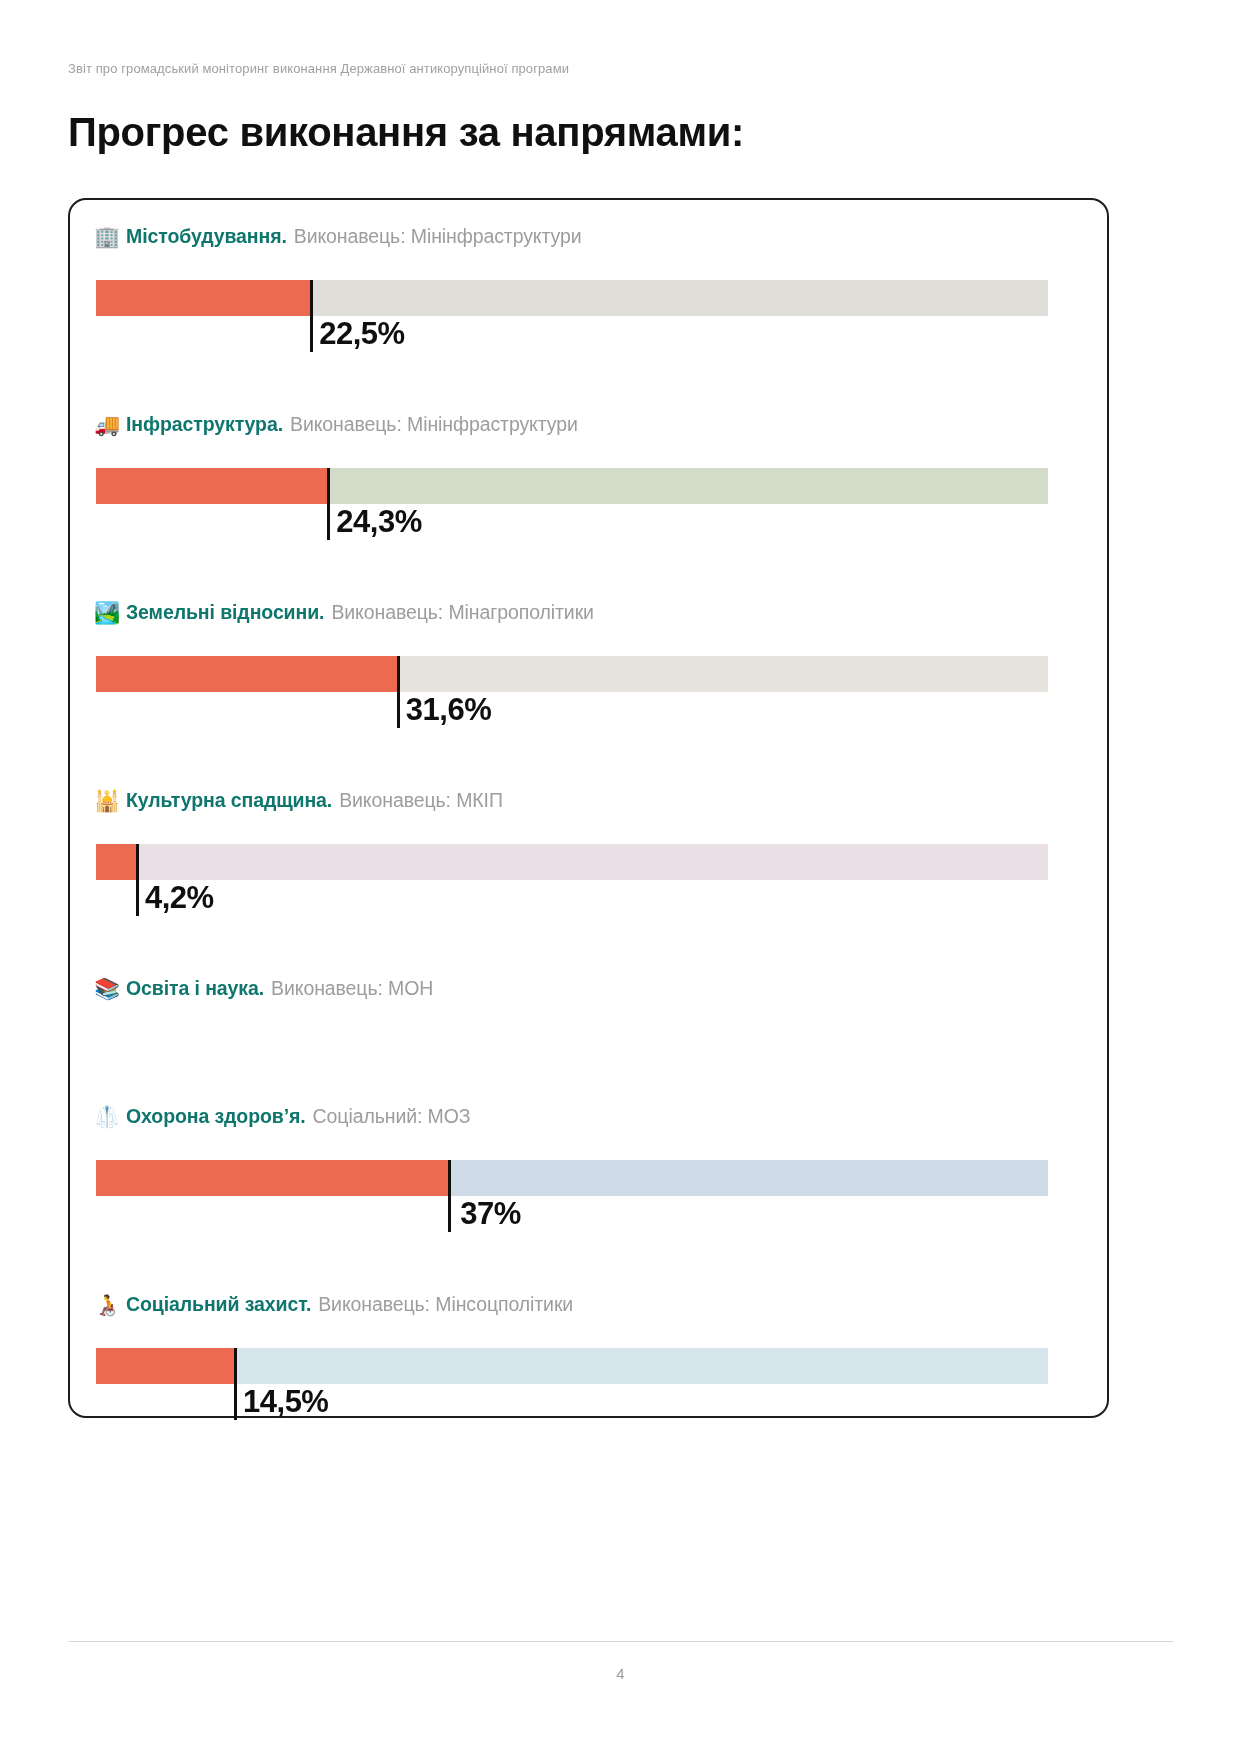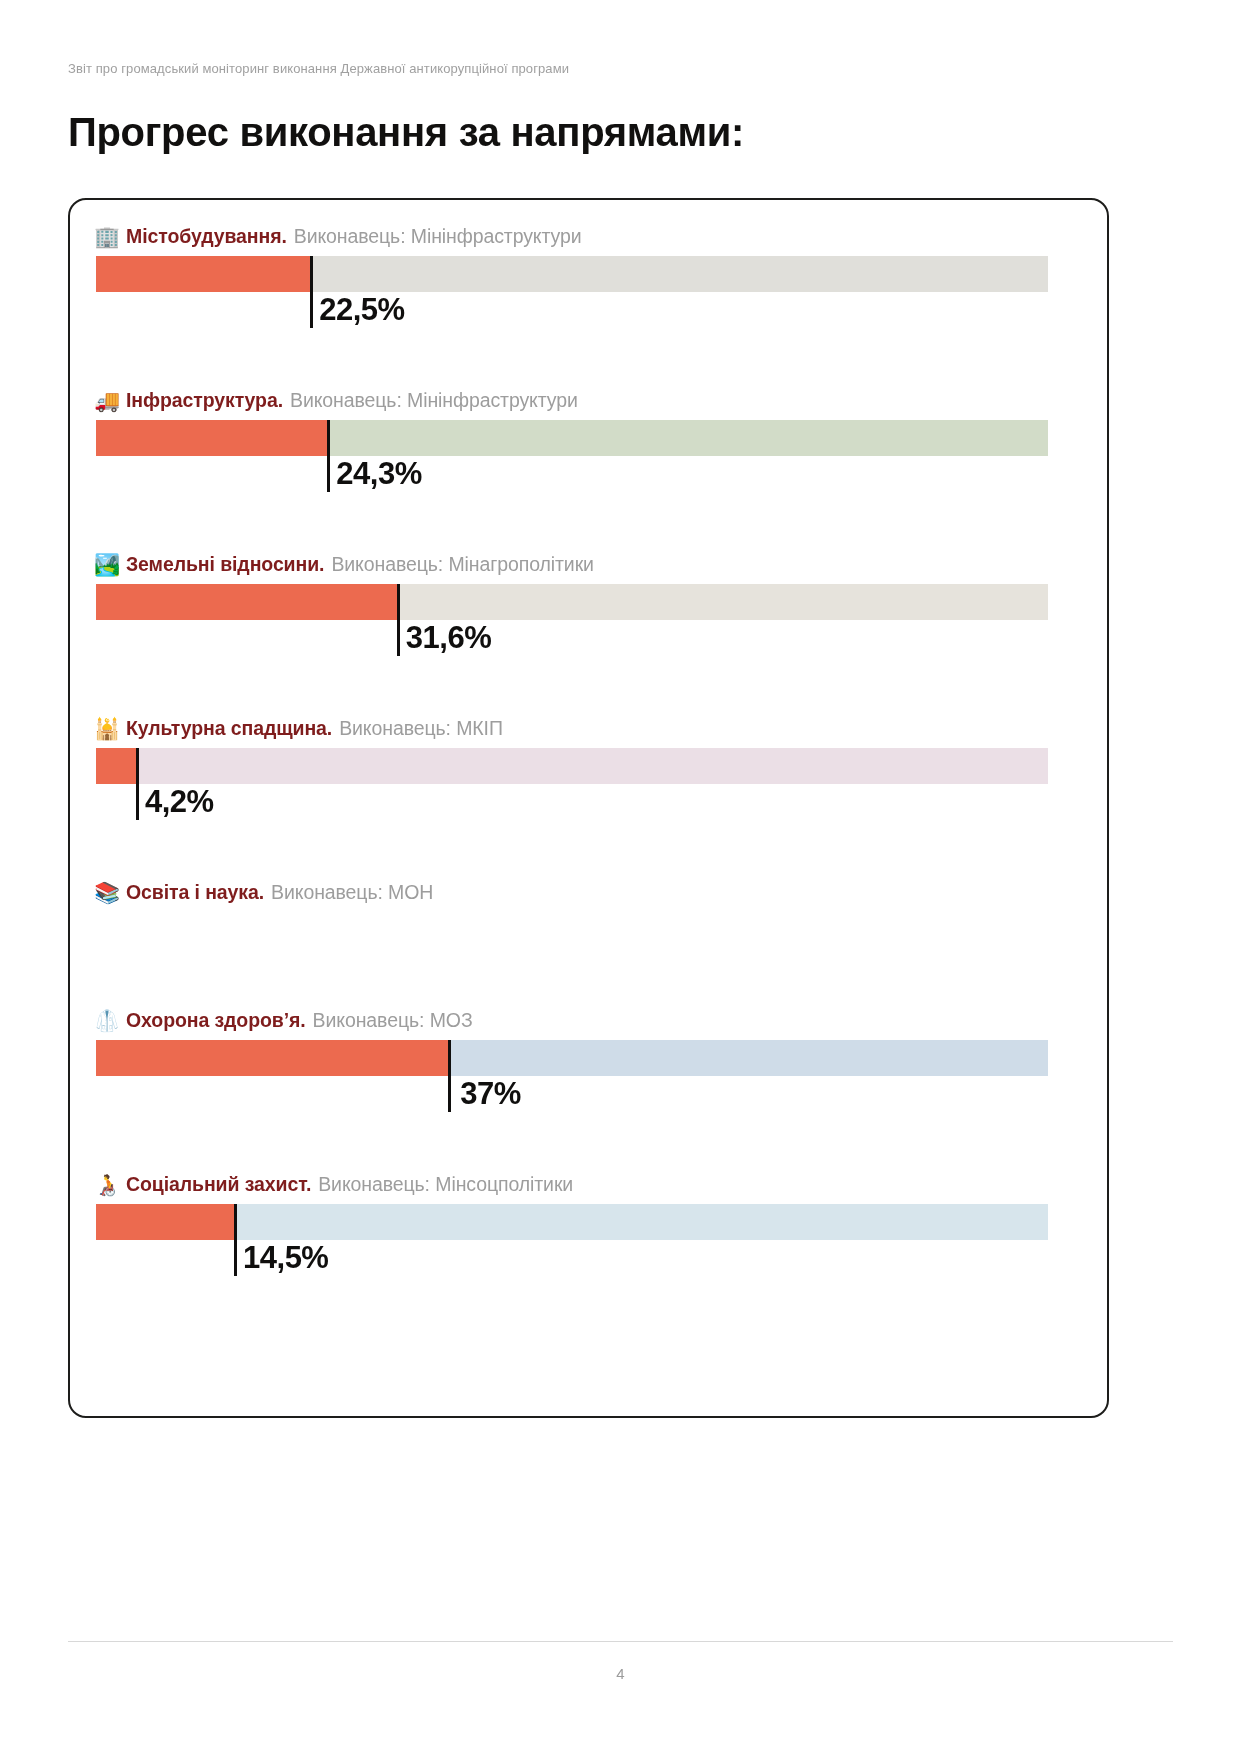--- a/index.html
+++ b/index.html
@@ -70,35 +70,36 @@
     font-size: 21px;
     line-height: 1;
     margin-right: 8px;
     display: inline-block;
     width: 24px;
     text-align: center;
   }
 
   .row-name {
     font-weight: bold;
-    color: #7f1d1d;
+    color: #0f766e;
     letter-spacing: -0.1px;
   }
 
   .row-exec {
     color: #9d9d9d;
     font-weight: normal;
     margin-left: 7px;
     letter-spacing: -0.1px;
   }
 
   .bar-wrap {
     position: relative;
     width: 952px;
     margin-left: 4px;
+    margin-top: 24px;
   }
 
   .bar-track {
     position: relative;
     height: 36px;
     width: 100%;
     overflow: visible;
   }
 
   .bar-fill {
@@ -229,21 +230,21 @@
             <span class="row-emoji">📚</span>
             <span class="row-name">Освіта і наука.</span>
             <span class="row-exec">Виконавець: МОН</span>
           </div>
         </div>
         <div class="row-spacer"></div>
         <div class="row">
           <div class="row-head">
             <span class="row-emoji">🥼</span>
             <span class="row-name">Охорона здоров’я.</span>
-            <span class="row-exec">Виконавець: МОЗ</span>
+            <span class="row-exec">Соціальний: МОЗ</span>
           </div>
           <div class="bar-wrap">
             <div class="bar-track" style="background: rgb(207, 220, 232);">
               <div class="bar-fill" style="width: 37%; background: rgb(236, 106, 79);"></div>
               <div class="bar-tick" style="left: 37%; background: rgb(16, 15, 14);"></div>
             </div>
             <div class="bar-value" style="left: 37%; padding-left: 12px;">37%</div>
           </div>
         </div>
         <div class="row-spacer"></div>

